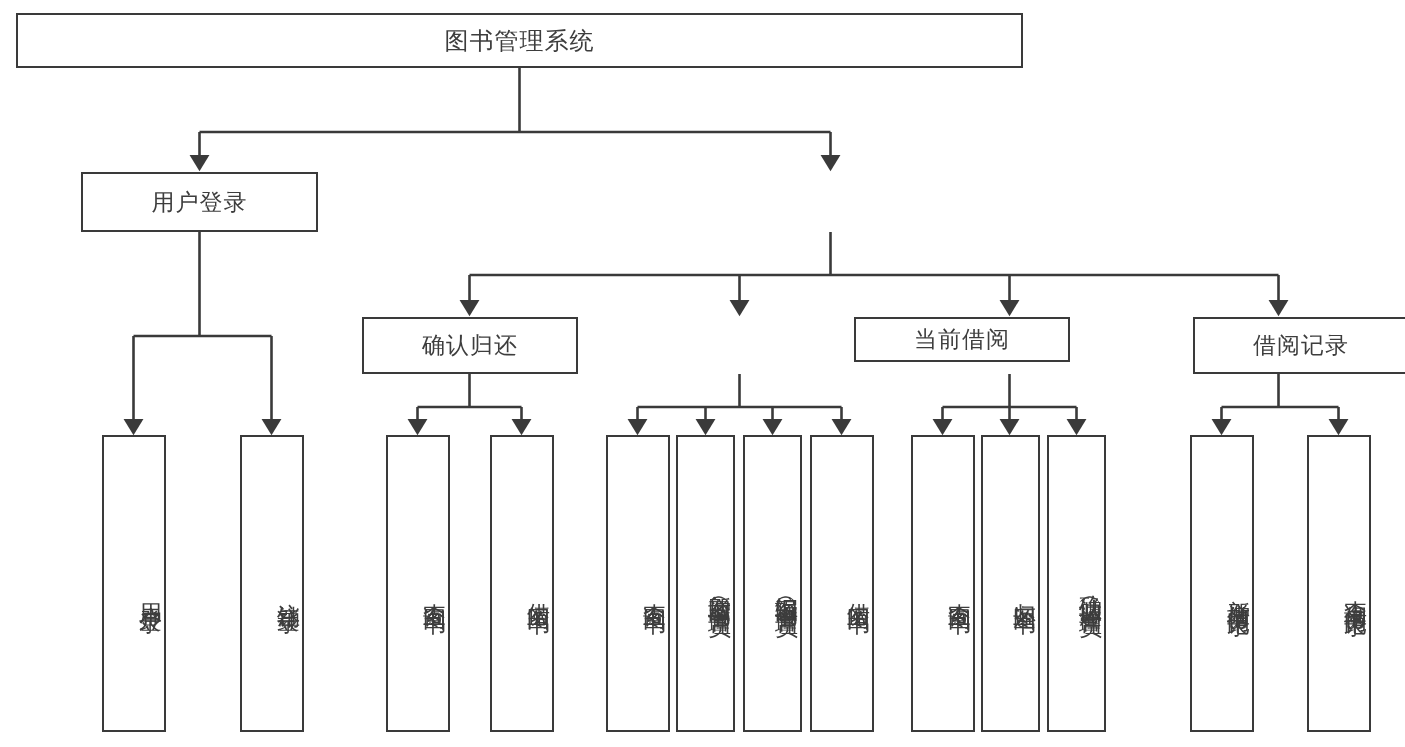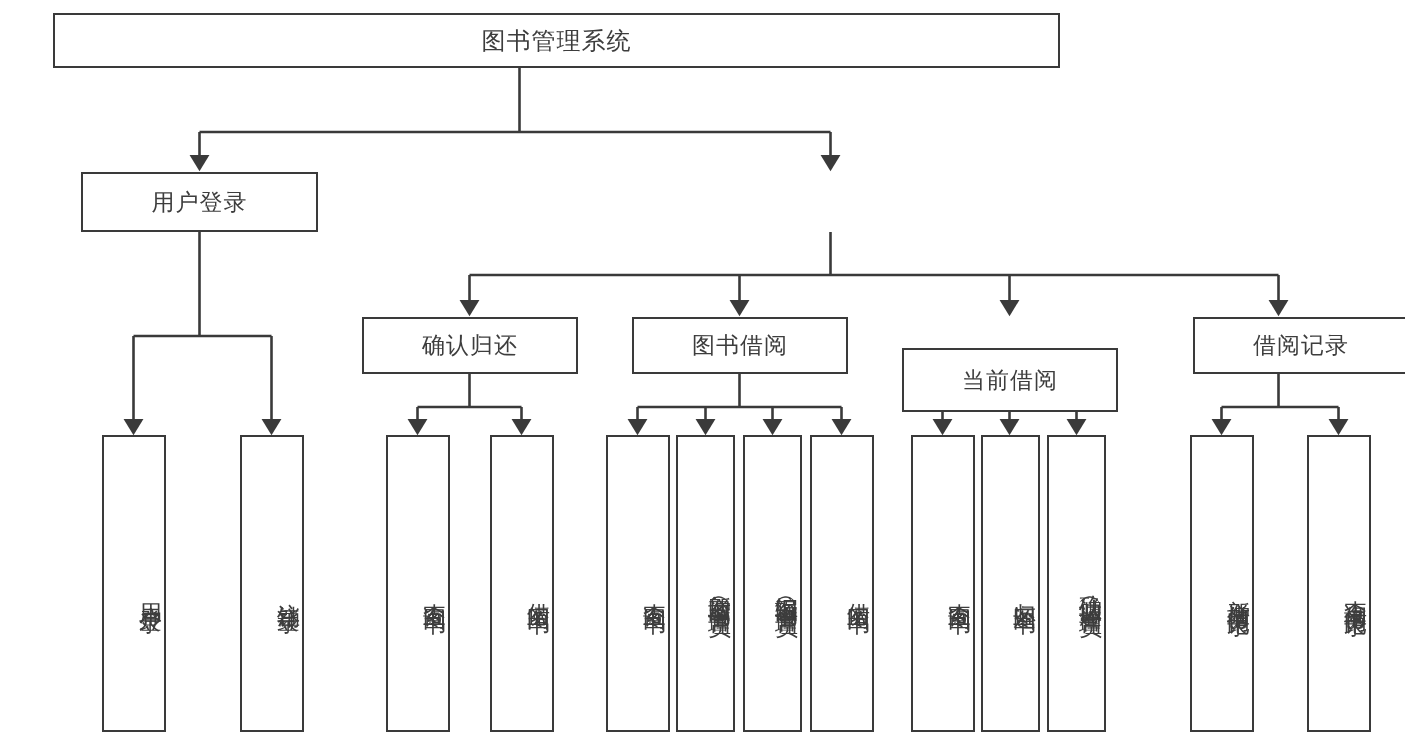--- a/index.html
+++ b/index.html
@@ -137,30 +137,29 @@
     </g>
 
     <g stroke="#3a3a3a" stroke-width="2.6" fill="none">
       <path d="M1278.5,374 L1278.5,407"></path>
       <path d="M1221.5,407 L1338.5,407"></path>
       <path d="M1221.5,407 L1221.5,427" marker-end="url(#arrowhead)"></path>
       <path d="M1338.5,407 L1338.5,427" marker-end="url(#arrowhead)"></path>
     </g>
   </svg>
 
-  <div class="node root" style="left:16px; top:13px; width:1007px; height:55px;margin-left:37px;">图书管理系统</div>
+  <div class="node root" style="left:16px; top:13px; width:1007px; height:55px;">图书管理系统</div>
 
   <div class="node level2" style="left:81px; top:172px; width:237px; height:60px;">用户登录</div>
 
 
   <div class="node level3" style="left:362px; top:317px; width:216px; height:57px;">确认归还</div>
 
-  <div class="node level3" style="left:632px; top:317px; width:216px; height:57px;">图书借阅</div>
-
-  <div class="node level3" style="left:902px; top:317px; width:216px; height:64px;margin-top:31px;">当前借阅</div>
+
+  <div class="node level3" style="left:854px; top:317px; width:216px; height:45px;">当前借阅</div>
 
   <div class="node level3" style="left:1171px; top:317px; width:216px; height:57px;margin-left:22px;">借阅记录</div>
 
   <div class="node leaf" style="left:102px; top:435px; width:64px; height:297px;">
     <span class="leaf-text">用户登录</span>
   </div>
   <div class="node leaf" style="left:240px; top:435px; width:64px; height:297px;">
     <span class="leaf-text">注销登录</span>
   </div>
 

